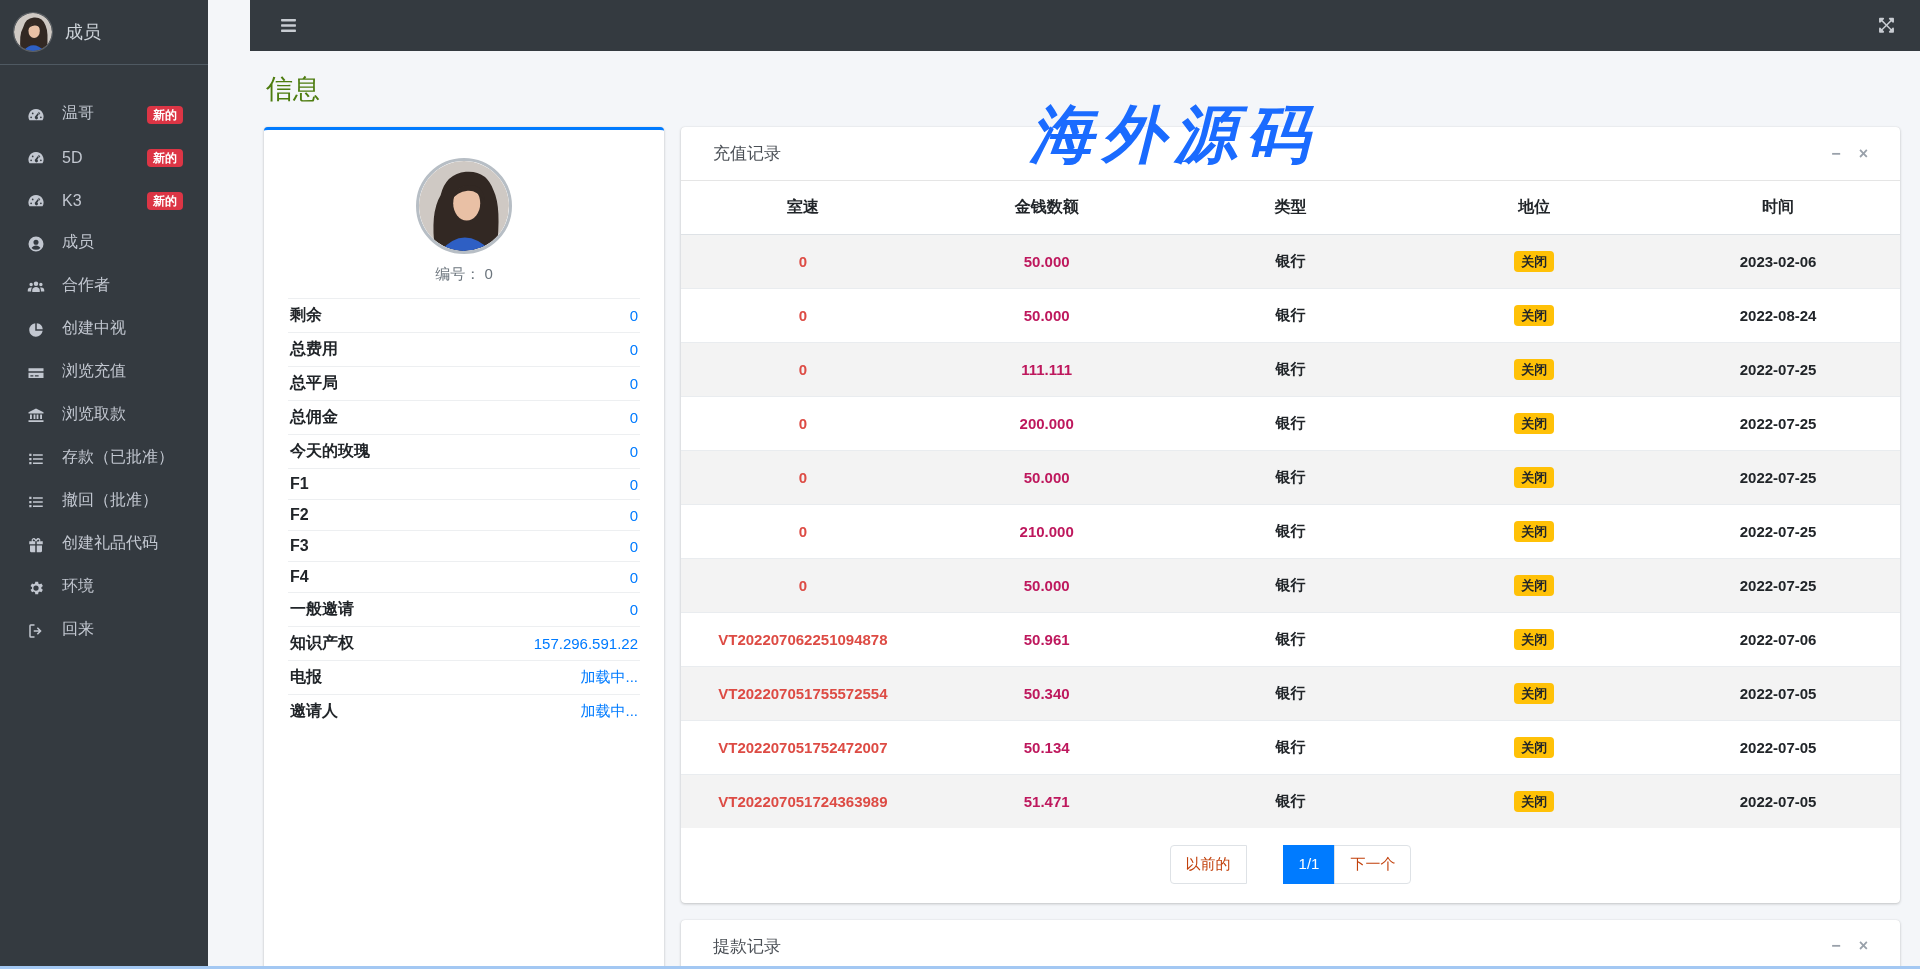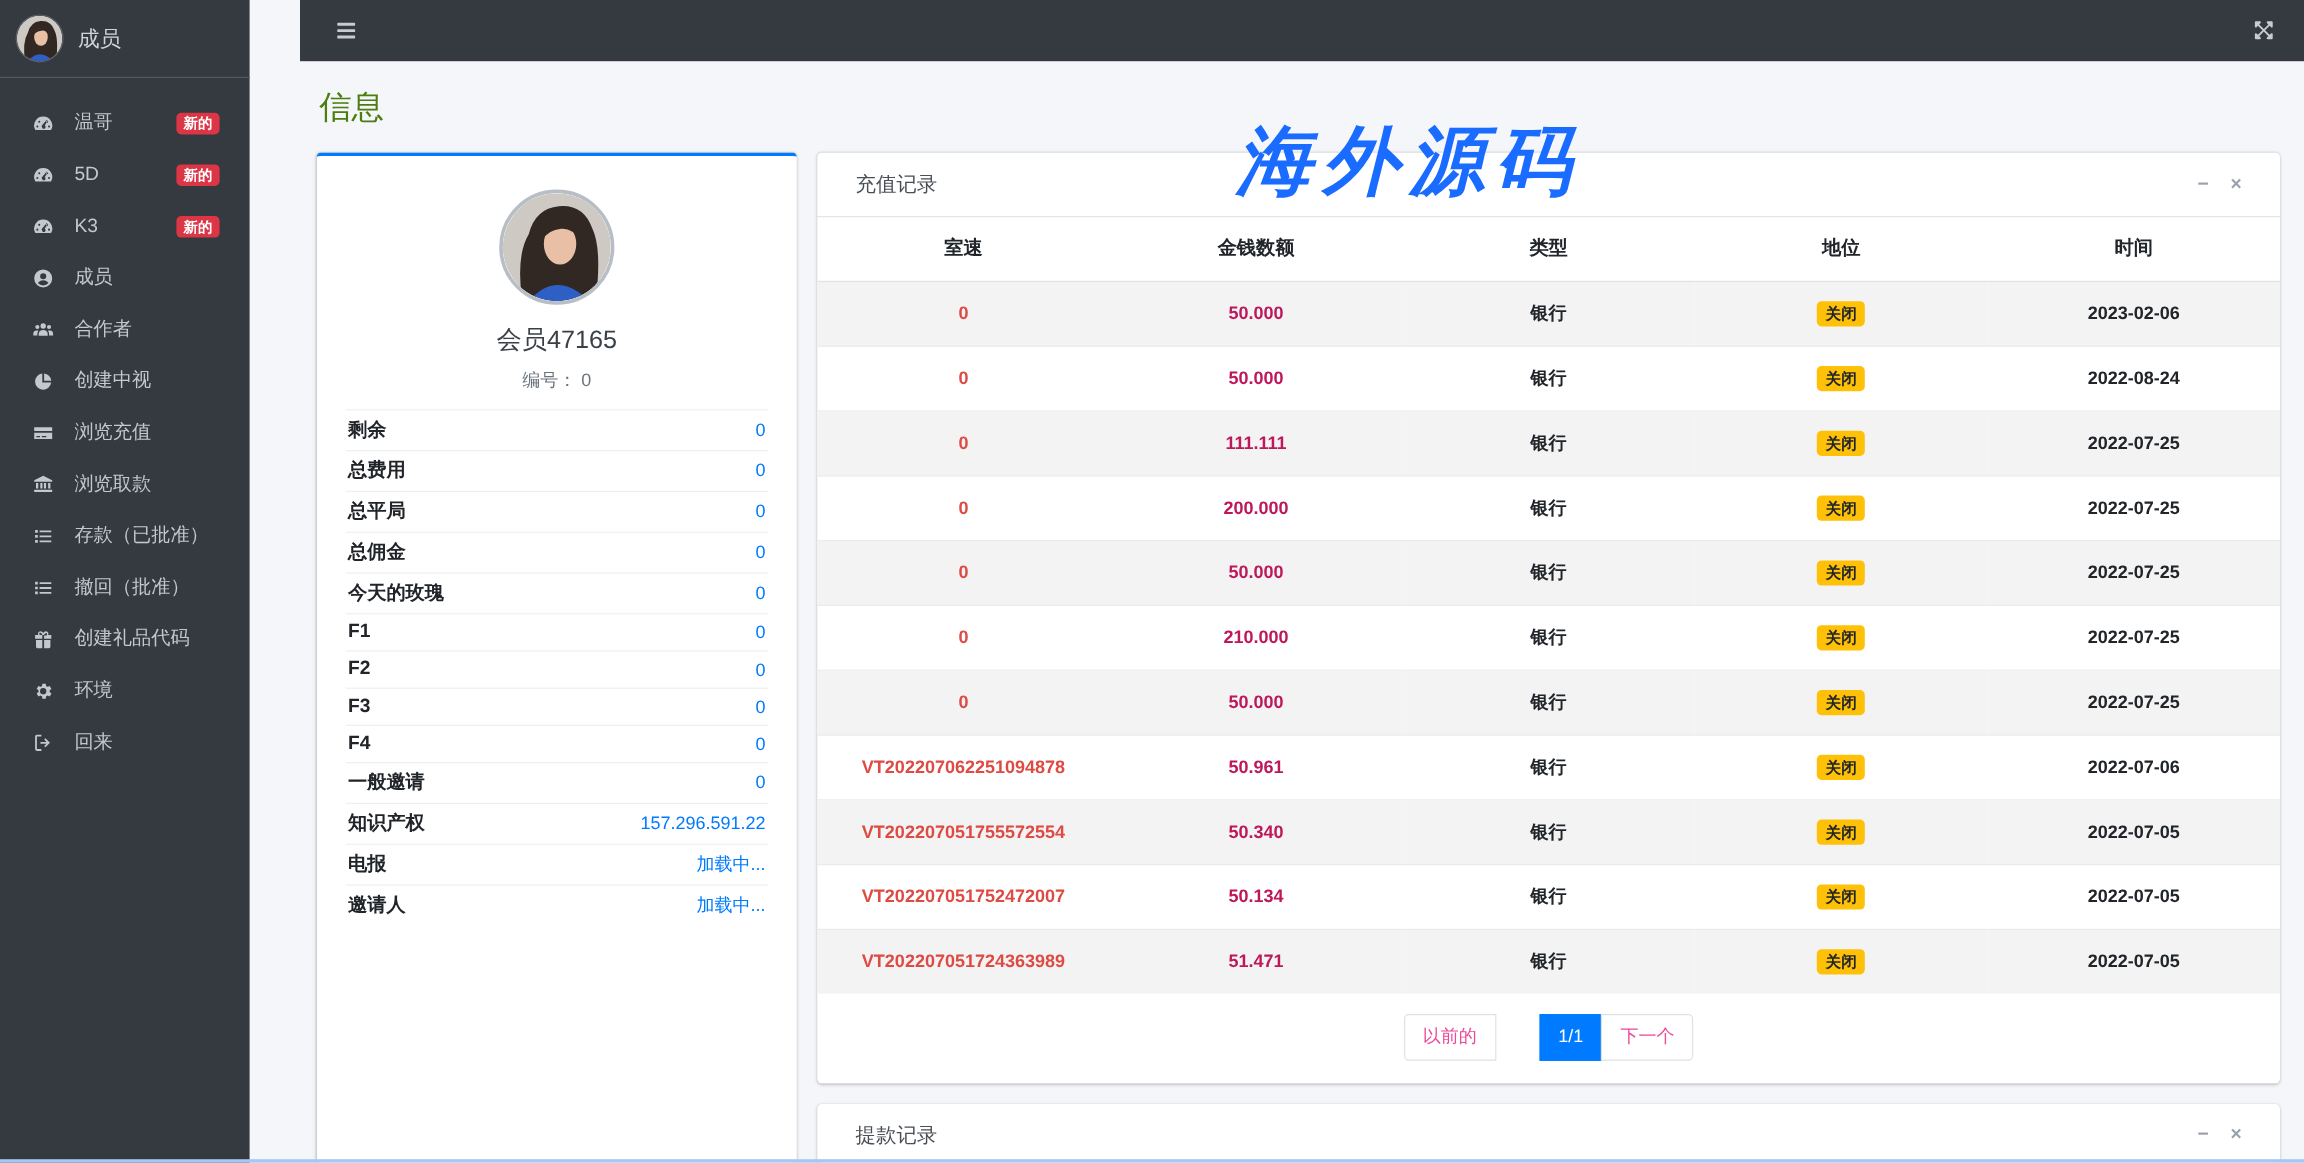--- a/index.html
+++ b/index.html
@@ -8,21 +8,21 @@
     font-family:"Liberation Sans","DejaVu Sans",sans-serif;
     background:#f4f6f9; position:relative;
   }
   
   .sidebar { position:absolute; left:0; top:0; bottom:0; width:208px; background:#343a40; z-index:20; }
   .brand { display:flex; align-items:center; gap:13px; padding:13px 16px 13px 14px; border-bottom:1px solid #4f5962; }
   .brand-avatar { width:38px; height:38px; border-radius:50%; overflow:hidden; flex:0 0 38px; box-shadow:0 0 0 1px rgba(255,255,255,.2); }
   .brand-avatar svg { display:block; width:100%; height:100%; }
   .brand-name { color:#ced4da; font-size:18px; }
   .nav { padding-top:16px; }
-  .nav-item { display:flex; align-items:center; height:43px; padding:0 25px 0 27px; color:#c2c7d0; font-size:16px; text-decoration:none; cursor:pointer; }
+  .nav-item { display:flex; align-items:flex-end; height:43px; padding:0 25px 0 27px; color:#c2c7d0; font-size:16px; text-decoration:none; cursor:pointer; }
   .nav-icon { width:23px; margin-right:12px; display:flex; align-items:center; color:#c2c7d0; }
   .nav-icon svg { width:18px; height:18px; fill:currentColor; }
   .nav-label { flex:1; white-space:nowrap; }
   .nav-badge { background:#dc3545; color:#fff; font-size:12px; font-weight:bold; padding:3px 6px; border-radius:4px; line-height:1; }
   
   .topbar { position:absolute; left:250px; right:0; top:0; height:51px; background:#343a40; display:flex; align-items:center; justify-content:space-between; padding:0 25px 0 30px; z-index:15; }
   .icon-btn { cursor:pointer; display:flex; align-items:center; }
   .icon-btn svg { width:17px; height:17px; fill:#c8ccd2; }
   
   .content { position:absolute; left:250px; top:51px; right:0; bottom:0; background:#f4f6f9; padding:14px 20px 0 14px; overflow:hidden; }
@@ -46,21 +46,21 @@
   .tool-btn { color:#99a1aa; font-size:16px; font-weight:bold; cursor:pointer; line-height:1; }
   table { width:100%; border-collapse:collapse; table-layout:fixed; }
   th { padding:16px 8px; font-size:16px; color:#212529; text-align:center; font-weight:bold; border-bottom:1px solid #dee2e6; }
   td { padding:16px 8px; text-align:center; font-size:15px; font-weight:bold; border-top:1px solid #e9ecef; }
   tbody tr:nth-child(odd) { background:#f3f3f3; }
   .c-speed { color:#dd4b44; }
   .c-amount { color:#be185d; }
   .c-type, .c-time { color:#212529; }
   .badge-status { display:inline-block; background:#ffc107; color:#212529; font-size:13px; font-weight:bold; padding:4px 7px; border-radius:4px; line-height:1; }
   .pagination { display:flex; justify-content:center; padding:17px 0 19px; }
-  .page-btn { padding:10px 15px; border:1px solid #dee2e6; background:#fff; color:#ec4899; font-size:15px; cursor:pointer; margin-left:-1px; line-height:1.1; }
+  .page-btn { padding:10px 15px; border:1px solid #dee2e6; background:#fff; color:#c2410c; font-size:15px; cursor:pointer; margin-left:-1px; line-height:1.1; }
   .page-btn.first { border-radius:4px 0 0 4px; margin-left:0; }
   .page-btn.last { border-radius:0 4px 4px 0; }
   .page-btn.active { background:#007bff; border-color:#007bff; color:#fff;margin-left:36px; }
   .withdraw-card { margin-top:17px; height:200px; }
   
   .watermark { position:absolute; left:1030px; top:103px; font-family:"DejaVu Serif",serif; font-style:italic; font-weight:bold; font-size:63px; line-height:1; color:#1a6bff; letter-spacing:9px; z-index:30; pointer-events:none; }
   .bottom-line { position:absolute; left:0; right:0; bottom:0; height:3px; background:#a3c8f3; z-index:40; }
 </style>
 </head>
 <body>
@@ -248,21 +248,20 @@
             </defs>
           <g clip-path="url(#ac2)">
             <rect width="100" height="100" fill="#cfc9c4"></rect>
             <path d="M18 100 Q12 58 24 38 Q30 14 52 12 Q75 10 83 33 Q92 52 86 100 Z" fill="#322823"></path>
             <ellipse cx="53" cy="47" rx="15" ry="19" fill="#e9c0a5"></ellipse>
             <path d="M36 44 Q42 24 61 27 Q73 31 73 44 Q64 32 54 33 Q42 34 36 44 Z" fill="#322823"></path>
             <path d="M24 100 Q50 70 80 100 Z" fill="#2e5fc4"></path>
           </g>
         </svg>
       </div>
-      <div class="profile-name">会员47165</div>
       <div class="profile-id">编号： 0</div>
       <div>
 
           <div class="stat-row">
             <span class="stat-label">剩余</span>
             <span class="stat-value">0</span>
           </div>
 
           <div class="stat-row">
             <span class="stat-label">总费用</span>

